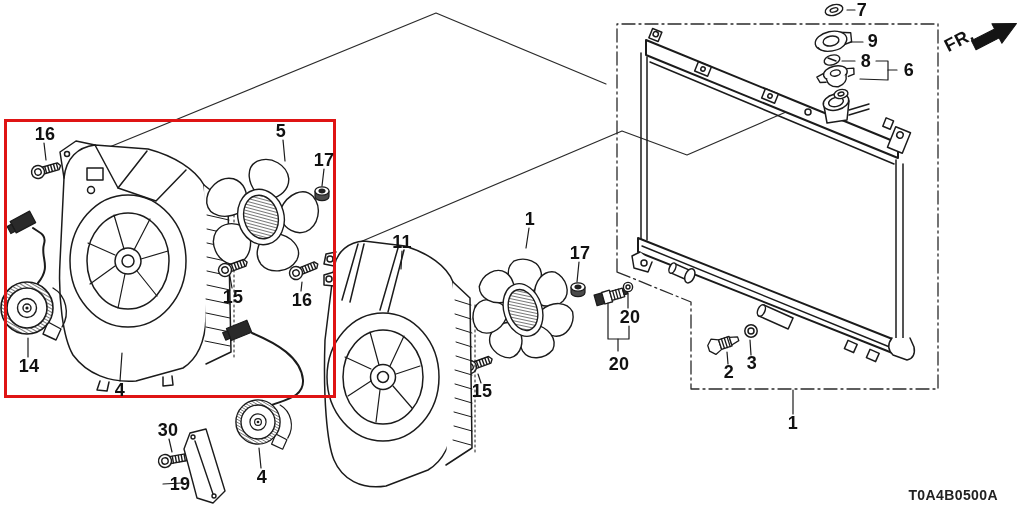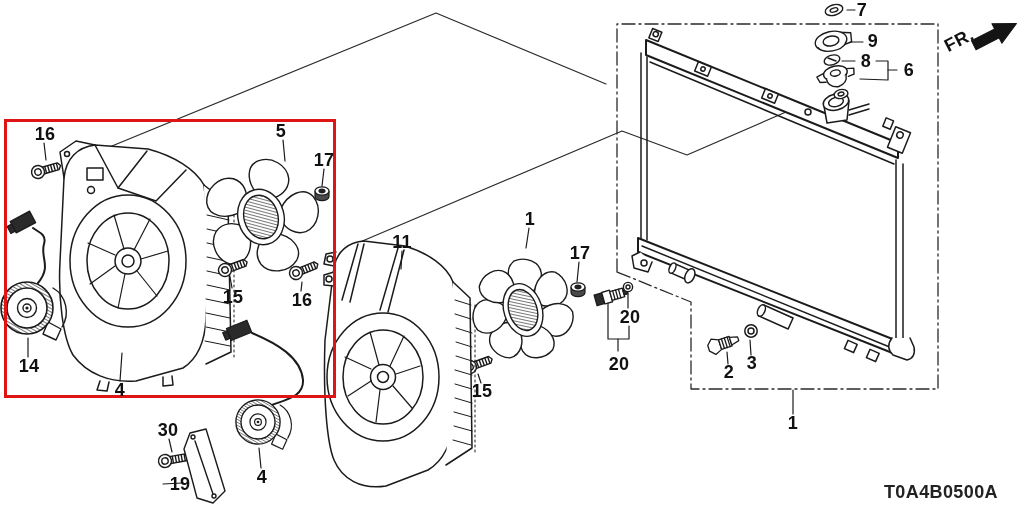--- a/index.html
+++ b/index.html
@@ -4,21 +4,21 @@
 <style>
   html,body{margin:0;padding:0;background:#fff;}
   .stage{position:relative;width:1024px;height:509px;background:#fff;overflow:hidden;
          font-family:"Liberation Sans", sans-serif;}
   .stage svg{position:absolute;left:0;top:0;z-index:1;}
   .highlight-box{position:absolute;left:4px;top:119px;width:332px;height:279px;
                  border:3px solid #df1414;box-sizing:border-box;z-index:5;}
   .labels-layer{position:absolute;left:0;top:0;width:100%;height:100%;z-index:6;pointer-events:none;}
   .part-label{position:absolute;transform:translate(-50%,-50%);font-size:18px;font-weight:700;
               color:#111;white-space:nowrap;letter-spacing:.3px;}
-  .diagram-code{position:absolute;right:26px;bottom:6px;font-size:18px;font-weight:700;color:#222;
+  .diagram-code{position:absolute;right:26px;bottom:6px;font-size:14px;font-weight:700;color:#222;
                 letter-spacing:.4px;z-index:6;}
   .fr-label{position:absolute;left:944px;top:30px;font-size:18px;font-weight:800;color:#111;
             transform:rotate(-27deg);z-index:6;letter-spacing:.5px;}
 </style>
 </head>
 <body>
 
 <div class="stage">
 
 <svg width="1024" height="509" viewBox="0 0 1024 509" stroke-linecap="round" stroke-linejoin="round">

